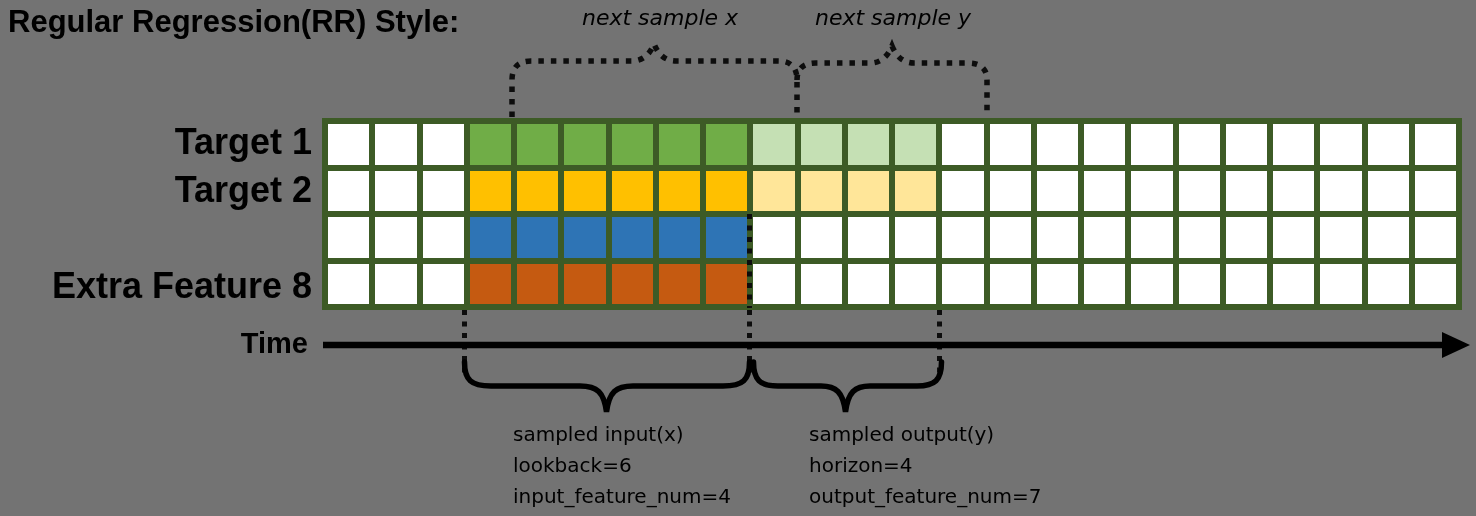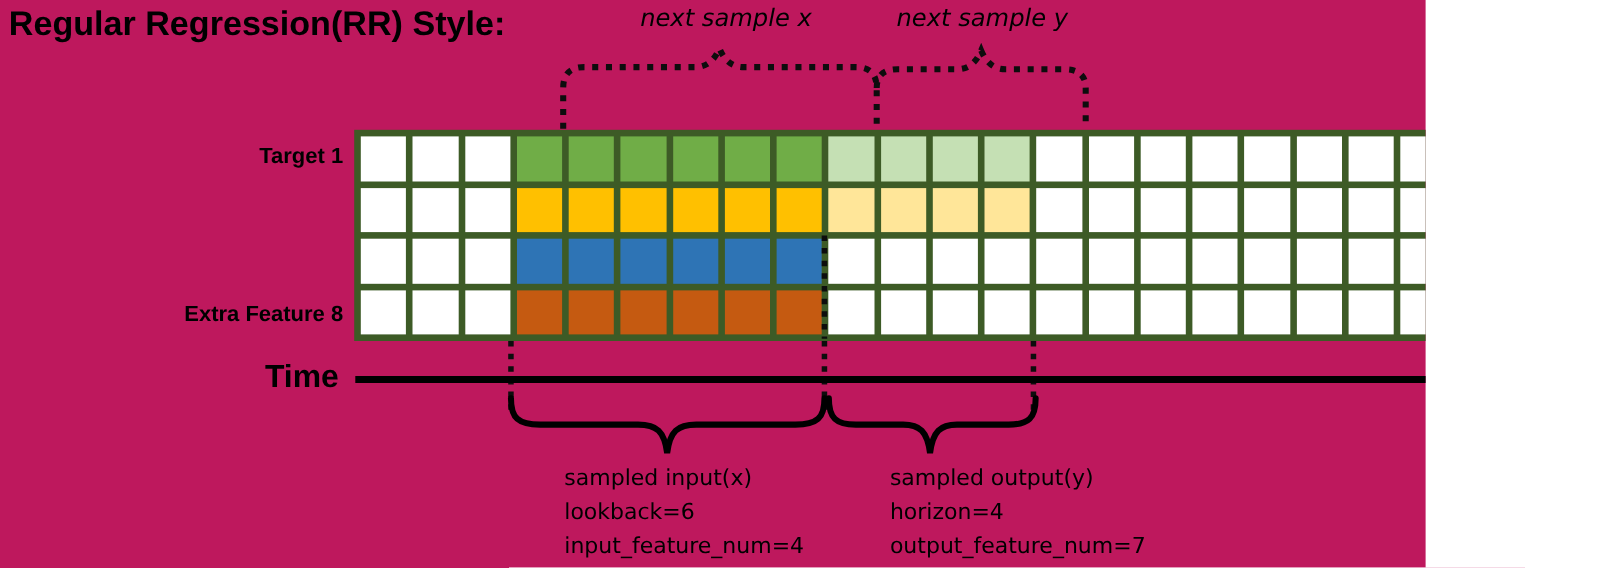--- a/index.html
+++ b/index.html
@@ -1,30 +1,30 @@
 <!DOCTYPE html>
 <html><head>
 <meta charset="utf-8">
 <style>
   html,body{margin:0;padding:0;background:#ffffff;}
   .canvas{
     position:relative;
-    width:1296px;height:516px;
-    background:#be185d;
+    width:1476px;height:516px;
+    background:#737373;
     font-family:"Liberation Sans",sans-serif;
     color:#000;
     overflow:hidden;
   }
   .title{
     position:absolute;left:8px;top:4px;
     font-size:31px;font-weight:bold;letter-spacing:0px;
   }
   .row-label{
     position:absolute;left:0;width:312px;height:48px;
-    text-align:right;font-size:20px;font-weight:bold;
+    text-align:right;font-size:36px;font-weight:bold;
     line-height:48px;white-space:nowrap;
   }
   .grid{
     position:absolute;left:322px;top:118px;width:1140px;height:192px;
     box-sizing:border-box;padding:6px;
     display:grid;gap:6px;
     grid-template-rows:repeat(4,1fr);
   }
   .cell{background:#ffffff;}
   .svg-overlay{position:absolute;left:0;top:0;}
@@ -49,20 +49,21 @@
   .note-block div{height:31px;}
 </style>
 </head>
 <body>
 
 <div class="canvas">
 
   <div class="title">Regular Regression(RR) Style:</div>
 
   <div class="row-label" style="top:118px">Target 1</div>
+  <div class="row-label" style="top:166px">Target 2</div>
   <div class="row-label" style="top:262px">Extra Feature 8</div>
 
   <div class="grid" id="grid" style="background: rgb(61, 91, 38); grid-template-columns: repeat(24, 1fr);">
       <div class="cell" style="background: rgb(255, 255, 255);"></div>
       <div class="cell" style="background: rgb(255, 255, 255);"></div>
       <div class="cell" style="background: rgb(255, 255, 255);"></div>
       <div class="cell" style="background: rgb(112, 173, 71);"></div>
       <div class="cell" style="background: rgb(112, 173, 71);"></div>
       <div class="cell" style="background: rgb(112, 173, 71);"></div>
       <div class="cell" style="background: rgb(112, 173, 71);"></div>

